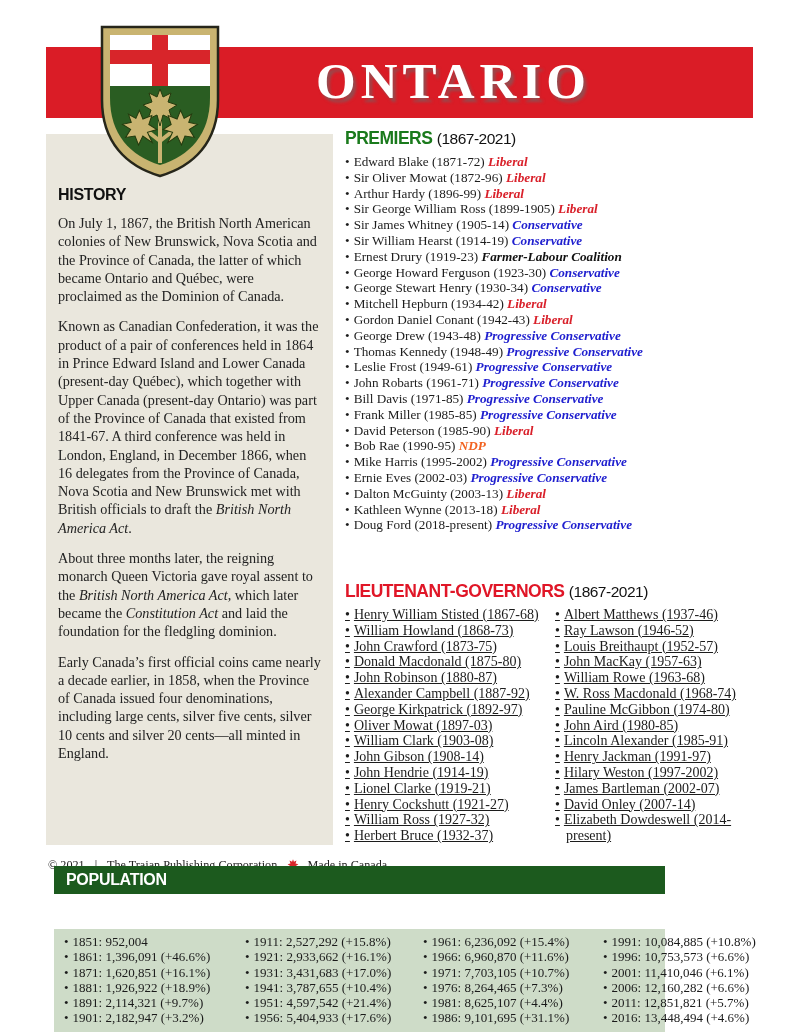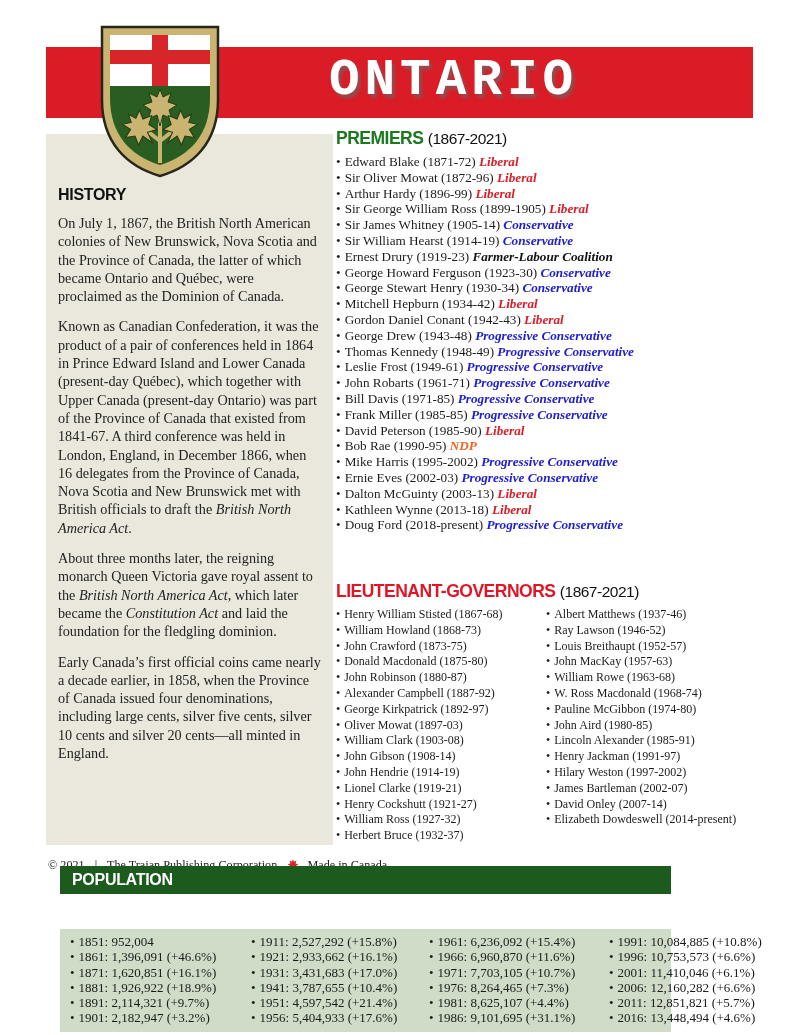--- a/index.html
+++ b/index.html
@@ -8,58 +8,58 @@
     --hist-bg:#eae7dd; --ink:#1c1c1c;
   }
   *{margin:0;padding:0;box-sizing:border-box;}
   html,body{width:800px;height:1035px;}
   body{position:relative;background:#fff;font-family:"Liberation Serif","DejaVu Serif",serif;color:var(--ink);overflow:hidden;}
 
   .band{position:absolute;left:46px;top:47px;width:707px;height:71px;background:var(--red);}
   .band h1{
     position:absolute;left:0;right:0;top:50%;transform:translateY(-54%);
     text-align:center;padding-left:108px;
-    font-family:Liberation Mono, monospace;font-weight:bold;
+    font-family:Liberation Serif, serif;font-weight:bold;
     font-size:51px;letter-spacing:5px;color:#fff;
     text-shadow:3px 4px 3px rgba(105,105,105,.6);
   }
 
   .shield{position:absolute;left:95px;top:23px;z-index:3;}
 
   .hist{position:absolute;left:46px;top:134px;width:287px;height:711px;background:var(--hist-bg);padding:52px 12px 0 12px;}
   .hist h2{font-family:"Liberation Sans",sans-serif;font-weight:bold;font-size:16px;letter-spacing:-0.3px;color:#111;margin-bottom:10px;}
   .hist p{font-size:14.2px;line-height:18.3px;margin-bottom:12px;text-align:left;color:#222;}
 
-  .sec{position:absolute;left:336px;width:412px;}
+  .sec{position:absolute;left:345px;width:412px;}
   .sec h2{font-family:"Liberation Sans",sans-serif;font-weight:bold;font-size:17.5px;letter-spacing:-0.5px;margin-bottom:5px;color:#111;}
   .sec h2 .rng{font-weight:normal;font-size:15.5px;letter-spacing:-0.5px;color:#111;}
   #premiers-title{color:var(--green-hdr);}
   #lg-title{color:var(--red-hdr);}
 
   ul.plist{list-style:none;}
   ul.plist li{font-size:13.2px;line-height:15.8px;white-space:nowrap;padding-left:11px;text-indent:-11px;color:var(--ink);}
   ul.plist li .blt{margin-right:4px;}
   .party{font-weight:bold;font-style:italic;}
   .p-liberal{color:var(--liberal);}
   .p-conservative{color:var(--blue);}
   .p-ndp{color:var(--ndp);}
   .p-plain{color:#111;}
 
   .lgcols{display:flex;}
   .lgcols .c1{width:210px;}
   .lgcols .c2{flex:1;}
   ul.lglist{list-style:none;}
-  ul.lglist li{font-size:12px;line-height:15.8px;padding-left:11px;text-indent:-11px;color:var(--ink);}
+  ul.lglist li{font-size:14px;line-height:15.8px;padding-left:11px;text-indent:-11px;color:var(--ink);text-decoration:underline;}
   ul.lglist li .blt{margin-right:4px;}
 
   .copyright{position:absolute;left:48px;top:845px;font-size:12.2px;color:#222;white-space:nowrap;margin-top:13px;}
   .copyright .sep{margin:0 7px;}
   .copyright .leaf{display:inline-block;vertical-align:-2px;margin:0 5px 0 7px;}
 
-  .pop{position:absolute;left:60px;top:866px;width:611px;}
+  .pop{position:absolute;left:54px;top:866px;width:611px;}
   .pop .bar{background:var(--pop-bar);height:28px;display:flex;align-items:center;}
   .pop .bar h2{font-family:"Liberation Sans",sans-serif;font-weight:bold;font-size:16px;letter-spacing:-0.3px;color:#fff;padding-left:12px;}
   .pop .body{background:var(--pop-bg);padding:5px 8px 6px 10px;display:grid;grid-template-columns:181px 178px 180px 1fr;margin-top:35px;}
   .pop ul{list-style:none;}
   .pop li{font-size:13px;line-height:15.3px;white-space:nowrap;color:#1a1a1a;}
   .pop li .blt{margin-right:4px;}
 </style>
 </head>
 <body>
 

